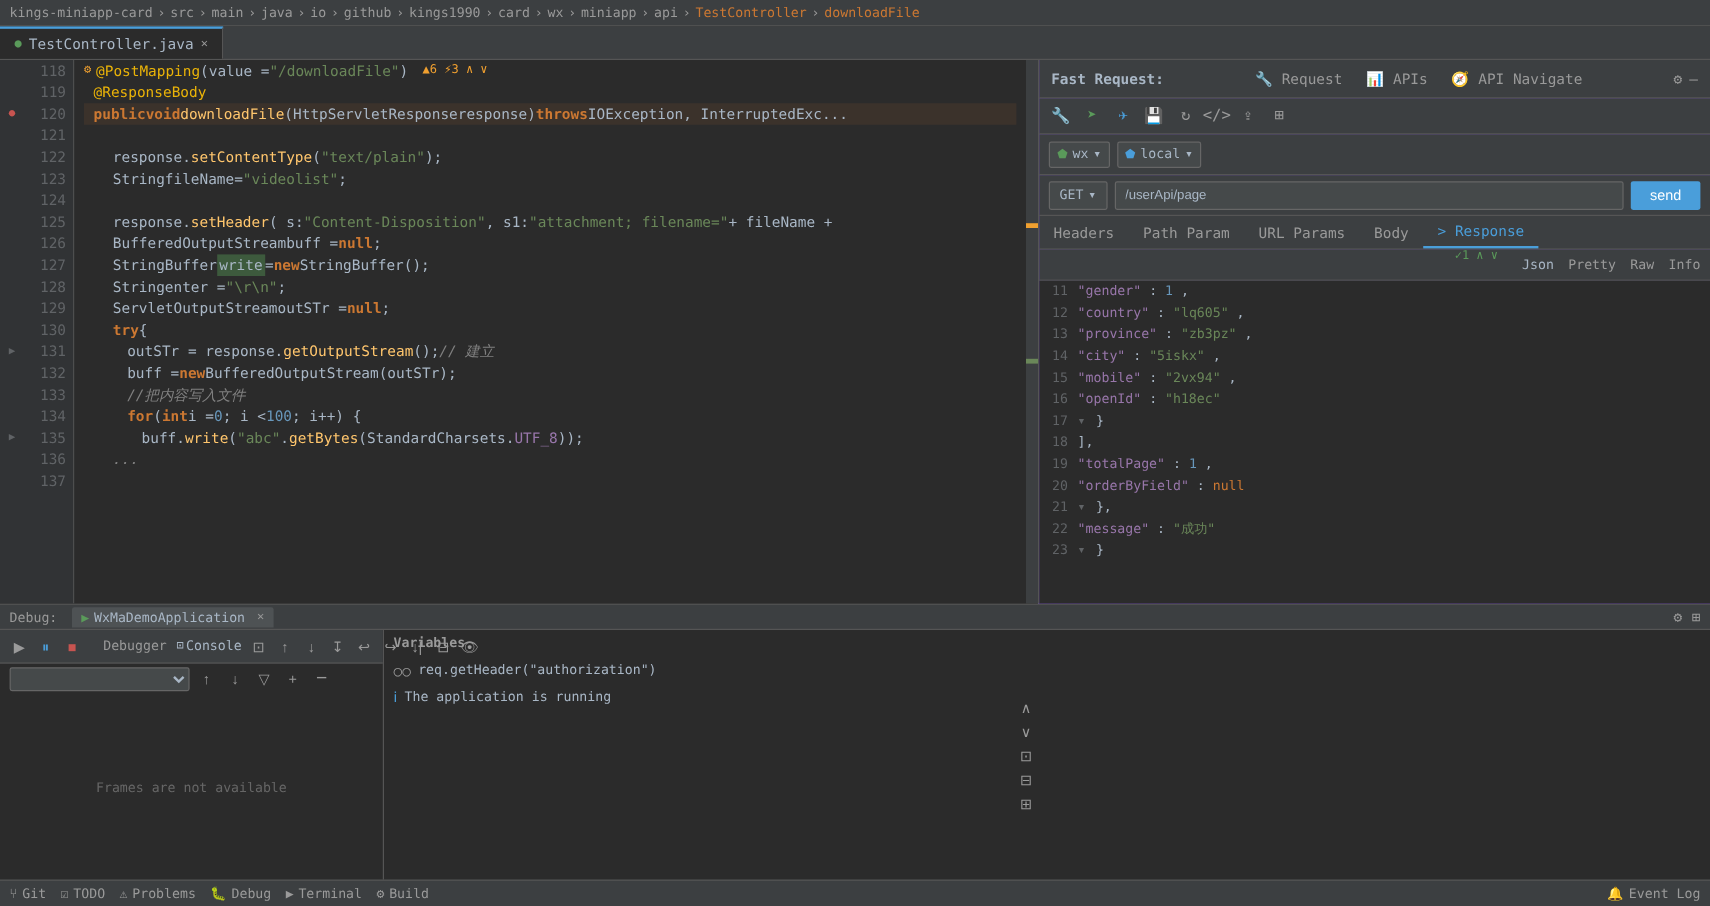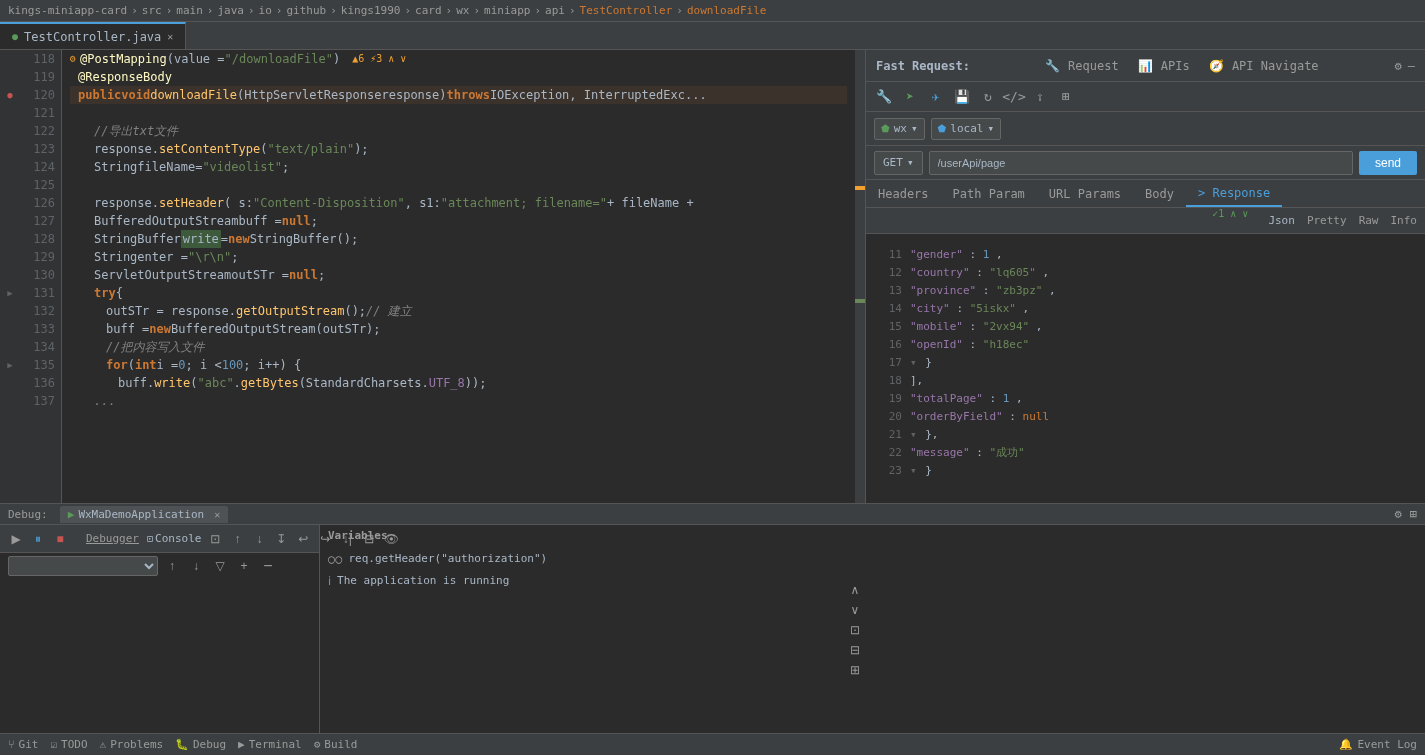--- a/index.html
+++ b/index.html
@@ -85,21 +85,21 @@
     .code-line {
       line-height: 18px;
       white-space: nowrap;
       display: flex;
       align-items: center;
     }
     .code-line.breakpoint-line { background: rgba(204, 120, 50, 0.1); }
 
     
     .kw { color: #cc7832; font-weight: bold; }
-    .annotation { color: #fef9c3; }
+    .annotation { color: #eab308; }
     .string { color: #6a8759; }
     .method { color: #ffc66d; }
     .type { color: #a9b7c6; }
     .comment { color: #808080; font-style: italic; }
     .number { color: #6897bb; }
 
     
     .right-panel {
       width: 560px;
       background: #8b5cf6;
@@ -268,21 +268,21 @@
       display: flex;
       align-items: center;
     }
 
     .fr-response-tab.active { color: #a9b7c6; }
 
     .json-content {
       flex: 1;
       overflow: hidden;
       background: #2b2b2b;
-      padding: 12px;
+      padding: 0;
       position: relative;
     }
 
     .json-line {
       display: flex;
       line-height: 18px;
       padding-left: 4px;
     }
 
     .json-ln {
@@ -621,24 +621,20 @@
         <span class="method">downloadFile</span>
         <span>(</span>
         <span class="type">HttpServletResponse</span>
         <span> response) </span>
         <span class="kw">throws</span>
         <span> IOException, InterruptedExc...</span>
       </div>
 
       <div class="code-line">&nbsp;</div>
 
-      <div class="code-line">
-        <span style="display:inline-block;width:24px;"></span>
-        <span class="comment">//导出txt文件</span>
-      </div>
 
       <div class="code-line">
         <span style="display:inline-block;width:24px;"></span>
         <span>response.</span>
         <span class="method">setContentType</span>
         <span>(</span>
         <span class="string">"text/plain"</span>
         <span>);</span>
       </div>
 
@@ -984,21 +980,21 @@
   <div class="debug-left">
 
     <div class="debug-toolbar">
       <div class="debug-controls">
         <button class="debug-btn" title="Resume">▶</button>
         <button class="debug-btn active" title="Pause">⏸</button>
         <button class="debug-btn" title="Stop" style="color:#c75450;">■</button>
       </div>
       <div style="width:1px; height:16px; background:#555; margin:0 4px;"></div>
 
-      <span style="font-size:11px; color:#9a9a9a;text-decoration:underline;">Debugger</span>
+      <span style="font-size:11px; color:#9a9a9a;">Debugger</span>
       <div style="display:flex; align-items:center; gap:2px; margin-left:4px;">
         <span style="font-size:10px;">⊡</span>
         <span style="font-size:11px; color:#a9b7c6;">Console</span>
       </div>
       <div style="margin-left:auto; display:flex; gap:2px;">
         <button class="debug-btn">⊡</button>
         <button class="debug-btn">↑</button>
         <button class="debug-btn">↓</button>
         <button class="debug-btn">↧</button>
         <button class="debug-btn">↩</button>
@@ -1012,20 +1008,23 @@
     <div style="display:flex; align-items:center; padding:3px 8px; gap:4px;">
       <select class="var-select"></select>
       <button class="debug-btn">↑</button>
       <button class="debug-btn">↓</button>
       <button class="debug-btn">▽</button>
       <button class="debug-btn">+</button>
       <button class="debug-btn" style="font-size:16px; line-height:1;">−</button>
     </div>
 
 
+    <div class="frames-empty">
+      <span>Frames are not available</span>
+    </div>
 
   </div>
 
   <div class="debug-right">
 
     <div class="variables-header">Variables</div>
 
     <div class="console-entries">
       <div class="console-entry">
         <span class="console-icon" style="color:#9a9a9a;">○○</span>

